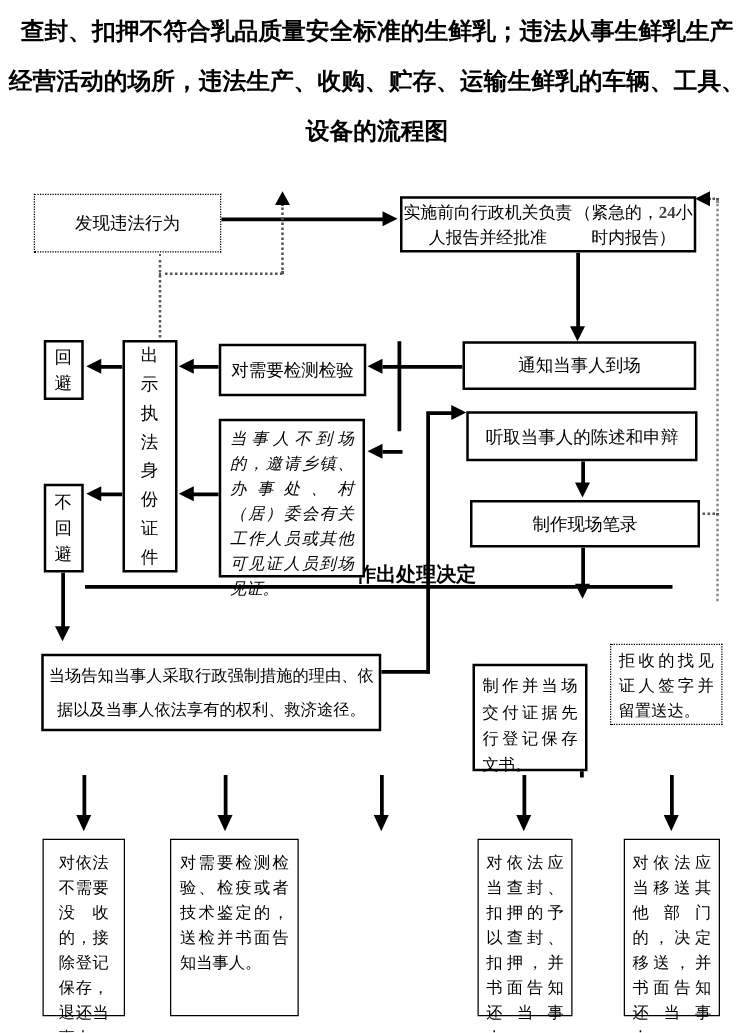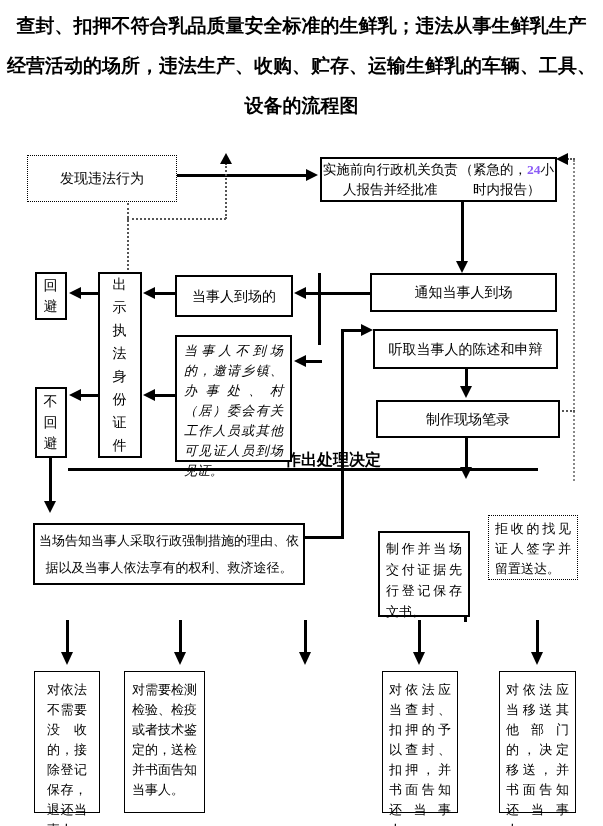--- a/index.html
+++ b/index.html
@@ -16,21 +16,21 @@
   .vchars{line-height:23px;letter-spacing:1px;width:16px;word-break:break-all;text-align:center;}
   .hline,.vline{position:absolute;background:#000;z-index:1;}
   .dot-h{position:absolute;border-top:2px dotted #555;z-index:1;}
   .dot-v{position:absolute;border-left:2px dotted #555;z-index:1;}
   .dot-v.gray{border-left-color:#888;}
   .ah{position:absolute;width:0;height:0;z-index:1;}
   .ah.r{border-top:6px solid transparent;border-bottom:6px solid transparent;border-left:12px solid #000;}
   .ah.l{border-top:6px solid transparent;border-bottom:6px solid transparent;border-right:12px solid #000;}
   .ah.d{border-left:6px solid transparent;border-right:6px solid transparent;border-top:12px solid #000;}
   .ah.u{border-left:6px solid transparent;border-right:6px solid transparent;border-bottom:11px solid #000;}
-  .num-accent{color:#8b5cf6;font-family:"Liberation Serif",serif;font-weight:bold;}
+  .num-accent{color:#404040;font-family:"Liberation Serif",serif;font-weight:bold;}
   #decision-label{position:absolute;left:285px;top:450px;font-weight:bold;font-size:16px;z-index:1;white-space:nowrap;}
   .small{font-size:13px;line-height:20px;}
 </style>
 </head>
 <body>
 
 <div id="page">
 
   <div id="doc-title">
     <div>查封、扣押不符合乳品质量安全标准的生鲜乳；违法从事生鲜乳生产</div>
@@ -110,21 +110,21 @@
     <div>
       <span>（紧急的，</span><span class="num-accent">24</span><span>小时内报告）</span>
     </div>
   </div>
 
   <div class="box" style="left:370px;top:273px;width:187px;height:39px;">
     <span>通知当事人到场</span>
   </div>
 
   <div class="box" style="left:175px;top:275px;width:118px;height:42px;">
-    <span>当事人到场的</span>
+    <span>对需要检测检验</span>
   </div>
 
   <div class="box para small" style="left:175px;top:335px;width:117px;height:127px;padding:4px 7px;font-style:italic;">
     <span>当事人不到场的，邀请乡镇、办事处、村（居）委会有关工作人员或其他可见证人员到场见证。</span>
   </div>
 
   <div class="box" style="left:98px;top:272px;width:44px;height:186px;">
     <span class="vchars">出示执法身份证件</span>
   </div>
 
@@ -152,21 +152,21 @@
     <span>制作并当场交付证据先行登记保存文书。</span>
   </div>
 
   <div class="box dotted para small" style="left:488px;top:515px;width:90px;height:65px;padding:3px 6px;">
     <span>拒收的找见证人签字并留置送达。</span>
   </div>
 
   <div class="box thin para small" style="left:34px;top:671px;width:66px;height:142px;padding:8px 12px;">
     <span>对依法不需要没收的，接除登记保存，退还当事人。</span>
   </div>
-  <div class="box thin para small" style="left:124px;top:671px;width:81px;height:142px;padding:8px 7px;">
+  <div class="box thin para small" style="left:136px;top:671px;width:103px;height:142px;padding:8px 7px;">
     <span>对需要检测检验、检疫或者技术鉴定的，送检并书面告知当事人。</span>
   </div>
   <div class="box thin para small" style="left:382px;top:671px;width:76px;height:142px;padding:8px 6px;">
     <span>对依法应当查封、扣押的予以查封、扣押，并书面告知还当事人。</span>
   </div>
   <div class="box thin para small" style="left:499px;top:671px;width:77px;height:142px;padding:8px 6px;">
     <span>对依法应当移送其他部门的，决定移送，并书面告知还当事人。</span>
   </div>
 
 </div>

